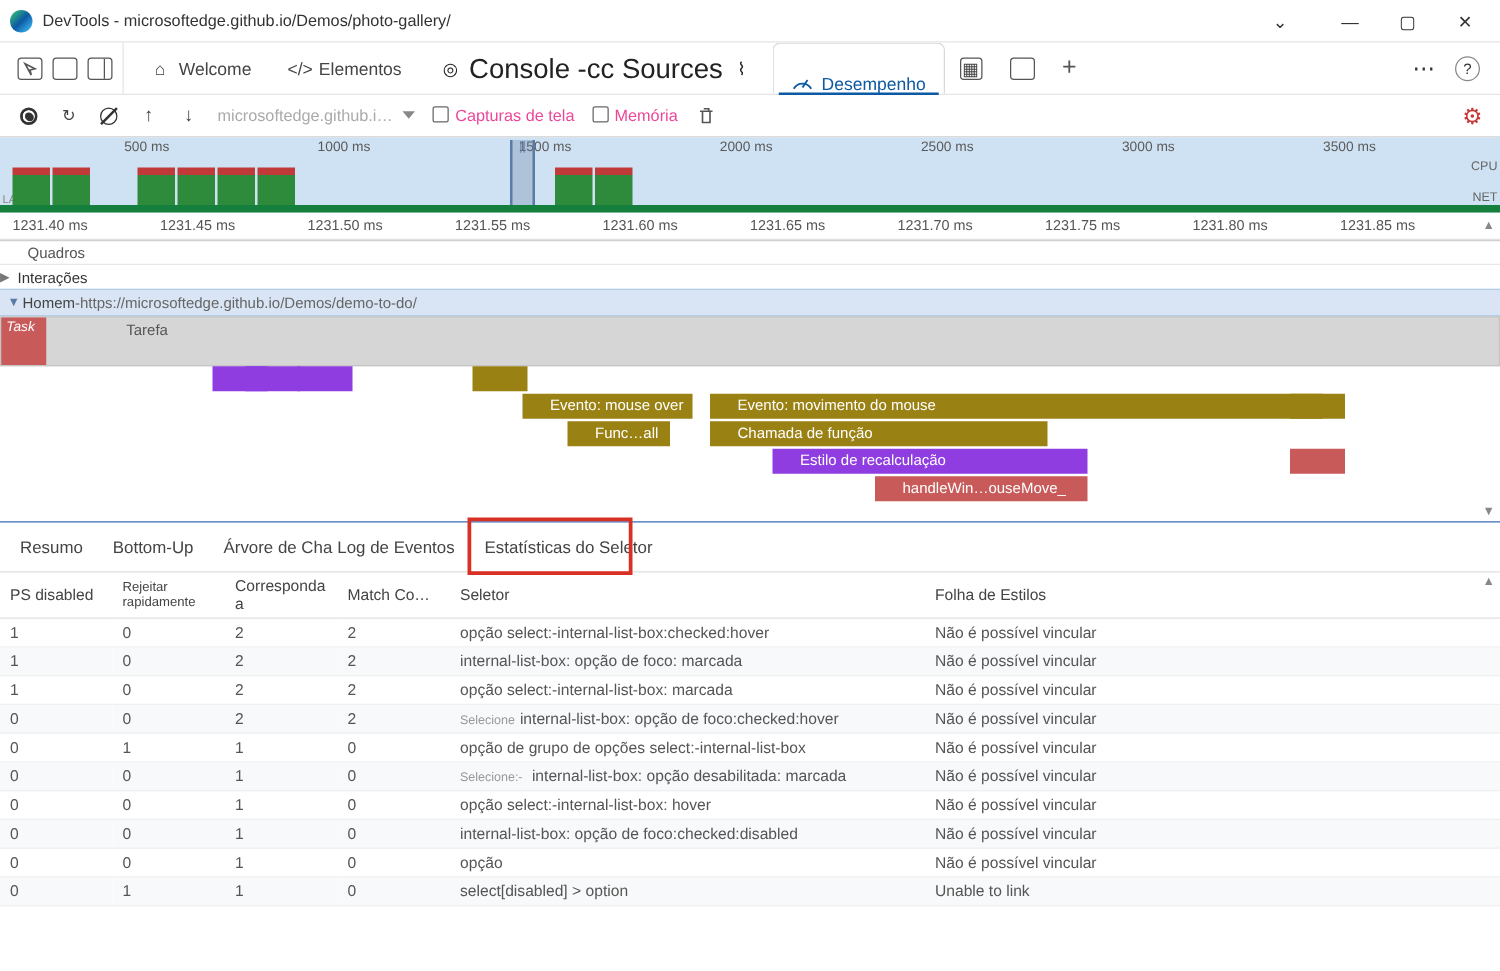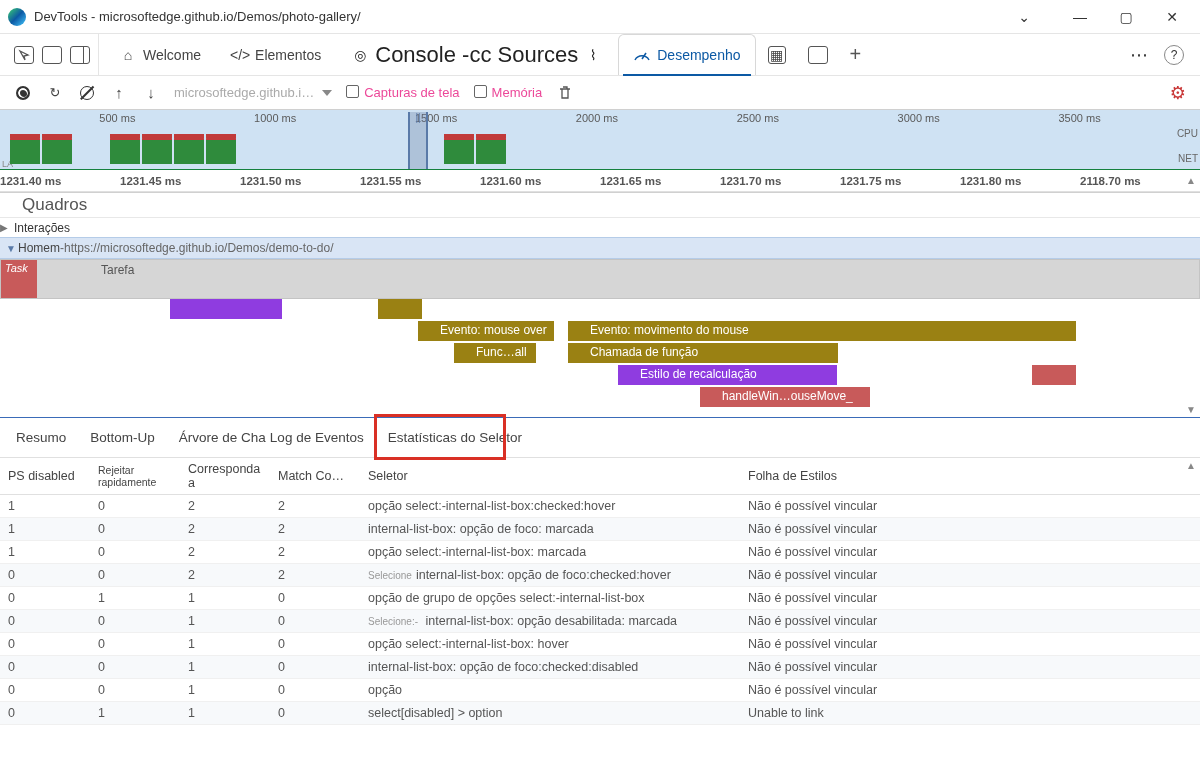--- a/index.html
+++ b/index.html
@@ -40,39 +40,39 @@
 .slash::after { content: ""; position: absolute; width: 18px; height: 1.5px; background: #333; transform: rotate(-45deg); }
 .arrow-up::before { content: "↑"; font-size: 15px; }
 .arrow-dn::before { content: "↓"; font-size: 15px; }
 .toolbar .url { color: #aaa; font-size: 13px; }
 .toolbar .drop { color: #888; margin-left: -6px; font-size: 10px; }
 .chk { display: flex; align-items: flex-start; gap: 5px; font-size: 13px; color: #ec4899; }
 .chk-box { width: 13px; height: 13px; border: 1.5px solid #666; border-radius: 2px; }
 .toolbar .gear { margin-left: auto; color: #c93838; font-size: 18px; }
 
 
-.overview { height: 60px; background: #cfe2f3; border-bottom: 1px solid #15803d; position: relative; }
+.overview { height: 60px; background: #cfe2f3; border-bottom: 6px solid #15803d; position: relative; }
 .ov-scale { position: absolute; top: 2px; left: 0; right: 0; display: flex; justify-content: space-around; font-size: 11px; color: #5a5a5a; padding: 0 40px; }
 .ov-labels { position: absolute; right: 2px; top: 18px; font-size: 10px; color: #666; text-align: right; }
 .ov-labels div { margin-bottom: 14px; }
 .ov-peaks { position: absolute; top: 18px; left: 10px; right: 40px; height: 36px; display: flex; gap: 8px; }
 .peak-group { display: flex; gap: 2px; align-items: flex-end; }
 .peak { width: 30px; height: 28px; background: linear-gradient(to bottom, #c13a3a 0 4px, #2f8b3c 4px 100%); border-radius: 3px 3px 0 0; position: relative; }
 .peak::before { content:""; position:absolute; top:-2px; left:0; right:0; height:4px; background:#c13a3a;}
 .la-label { position: absolute; bottom: 0; left: 2px; font-size: 9px; color: #888; }
 .playhead { position: absolute; left: 34%; top: 2px; bottom: 0; width: 20px; background: rgba(100,120,160,0.3); border-left: 2px solid #5a7aa8; border-right: 2px solid #5a7aa8; display:flex; align-items:flex-start; justify-content:center; color:#5a7aa8; font-size:10px;}
 
 
-.ruler { height: 22px; display: flex; align-items: center; padding: 0 0; border-bottom: 1px solid #e0e0e0; font-size: 11.5px; color: #555; justify-content: flex-start; font-weight: bold; }
+.ruler { height: 22px; display: flex; align-items: center; padding: 0 10px; border-bottom: 1px solid #e0e0e0; font-size: 11.5px; color: #555; justify-content: flex-start; }
 .ruler span { flex: 1; text-align: left; }
 .scroll-arrow { position: absolute; right: 4px; font-size: 10px; color: #888; }
 
 
 .flame-wrapper { border-bottom: 1px solid #3a6bb8; position: relative; height: 226px; }
-.flame-header { font-size: 17px; color: #555; padding: 2px 12px 2px 22px; }
+.flame-header { font-size: 12px; color: #555; padding: 2px 12px 2px 22px; }
 .row { display: flex; align-items: center; height: 20px; font-size: 12px; }
 .caret { width: 10px; font-size: 10px; color: #777; }
 .sidebar-label { padding-left: 4px; }
 .thread-row { background: #d9e5f5; border-top: 1px solid #b5cce8; border-bottom: 1px solid #b5cce8; height: 22px; padding-left: 6px; font-size: 12px; color: #444; display: flex; align-items: center; }
 .thread-row .caret { color: #5a7aa8; }
 .task-bar-bg { height: 40px; background: #d6d6d6; position: relative; border: 1px solid #c4c4c4; }
 .task-red { position: absolute; left: 0; top: 0; bottom: 0; width: 36px; background: #c85a5a; color: #fff; font-size: 11px; font-style: italic; padding: 2px 4px; }
 .task-grey-label { position: absolute; left: 100px; top: 3px; font-size: 12px; color: #555; }
 .bars { position: relative; height: 110px; }
 .bar { position: absolute; height: 20px; font-size: 12px; color: #fff; padding: 2px 22px; overflow: hidden; white-space: nowrap; }
@@ -131,21 +131,21 @@
     </div>
     <div class="tab">
       <span class="tab-ic">&lt;/&gt;</span>
       <span>Elementos</span>
     </div>
     <div class="tab big">
       <span class="tab-ic" style="font-size:14px;">◎</span>
       <span>Console -cc Sources</span>
       <span class="tab-ic" style="font-size:14px;">⌇</span>
     </div>
-    <div class="tab active" style="border:1px solid #d8d8d8; border-bottom:none; border-radius:6px 6px 0 0;">
+    <div class="tab active" style="border:1px solid #d8d8d8; border-bottom:none; border-radius:6px 6px 0 0;align-items:flex-end;">
       <span class="tab-ic">
           <svg width="18" height="14">
             <path d="M2 12 A8 8 0 0 1 16 12" fill="none" stroke="#0c59a4" stroke-width="1.5"></path>
             <line x1="9" y1="11" x2="13" y2="5" stroke="#0c59a4" stroke-width="1.5"></line>
           </svg>
         </span>
       <span>Desempenho</span>
     </div>
     <div class="tab" style="padding:0 10px;">
       <span class="chip-ic">▦</span>
@@ -226,21 +226,21 @@
 <div class="ruler">
   <span>1231.40 ms</span>
   <span>1231.45 ms</span>
   <span>1231.50 ms</span>
   <span>1231.55 ms</span>
   <span>1231.60 ms</span>
   <span>1231.65 ms</span>
   <span>1231.70 ms</span>
   <span>1231.75 ms</span>
   <span>1231.80 ms</span>
-  <span>2118.70 ms</span>
+  <span>1231.85 ms</span>
   <span class="scroll-arrow">▲</span>
 </div>
 
 <div class="flame-wrapper" style="border-top:1px solid #d0d0d0;">
   <div class="flame-header">Quadros</div>
   <div class="row" style="border-top:1px solid #e8e8e8;">
     <span class="caret">▶</span>
     <span class="sidebar-label">Interações</span>
   </div>
   <div class="thread-row">
@@ -254,21 +254,21 @@
   </div>
   <div class="bars">
     <div class="bar b-purple" style="left:170px; width:24px;"></div>
     <div class="bar b-purple" style="left:196px; width:18px;"></div>
     <div class="bar b-purple" style="left:238px; width:4px;"></div>
     <div class="bar b-olive" style="left:378px; width:36px; top:0;"></div>
     <div class="bar b-olive" style="left:418px; width:136px;">Evento: mouse over</div>
     <div class="bar b-olive2" style="left:454px; width:82px;">Func…all</div>
     <div class="bar b-olive" style="left:568px; width:490px;">Evento: movimento do mouse</div>
     <div class="bar b-olive2" style="left:568px; width:270px;">Chamada de função</div>
-    <div class="bar b-purple2" style="left:618px; width:219px;">Estilo de recalculação</div>
+    <div class="bar b-purple2" style="left:618px; width:252px;">Estilo de recalculação</div>
     <div class="bar b-red" style="left:700px; width:170px;">handleWin…ouseMove_</div>
     <div class="bar b-olive-end" style="left:1032px; width:12px;"></div>
     <div class="bar b-red-end" style="left:1032px; width:12px;"></div>
   </div>
   <span style="position:absolute; right:4px; bottom:2px; font-size:10px; color:#888;">▼</span>
 </div>
 
 <div class="details-tabs">
   <div class="dtab">Resumo</div>
   <div class="dtab">Bottom-Up</div>

